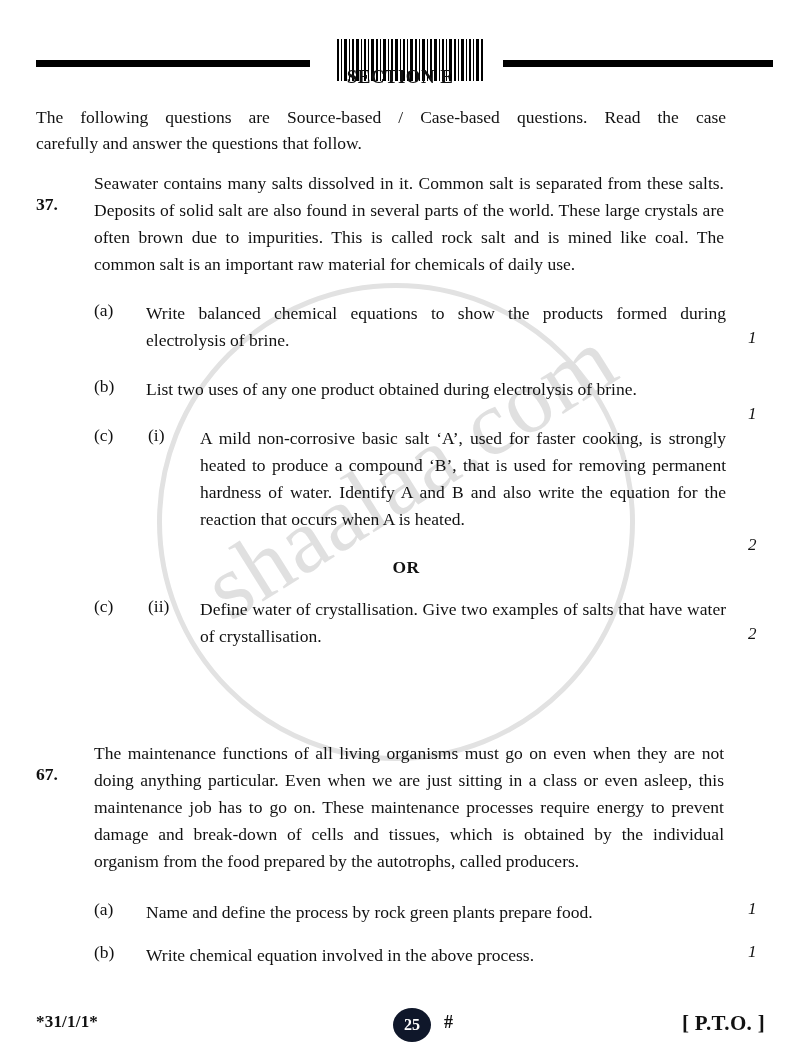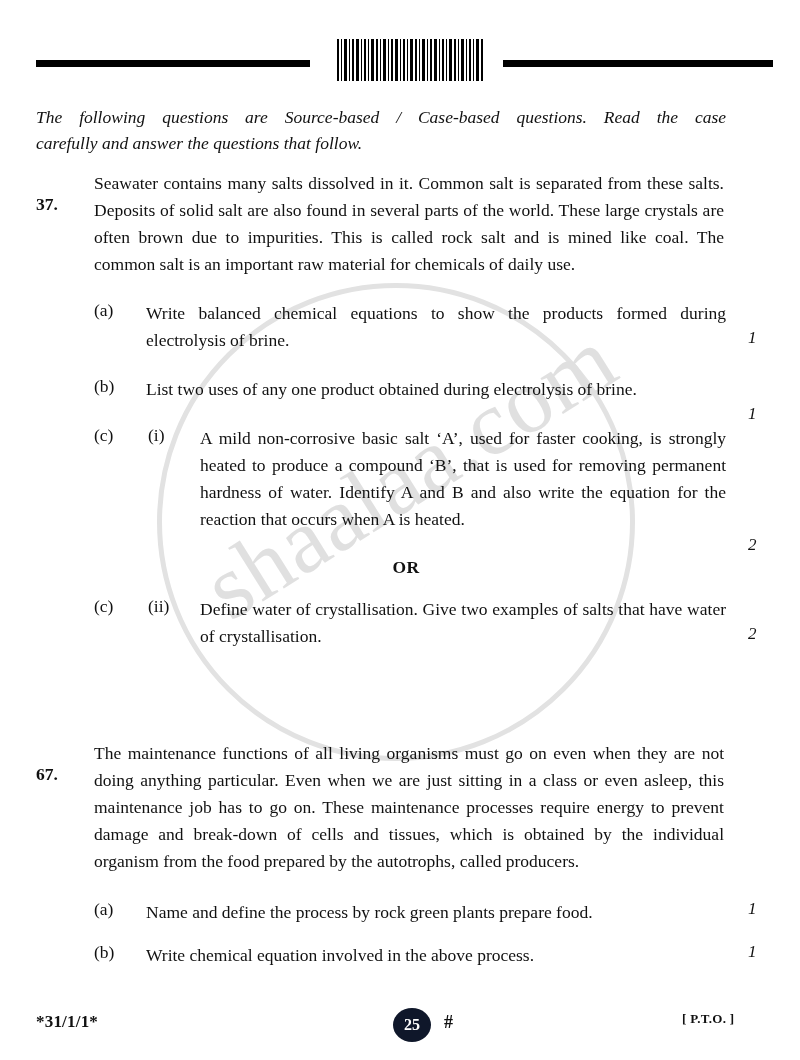--- a/index.html
+++ b/index.html
@@ -93,21 +93,20 @@
     font-size: 19px;
     font-weight: bold;
     letter-spacing: 0.4px;
   }
 
   .instruction {
     position: absolute;
     left: 36px;
     top: 104px;
     width: 690px;
-    font-style: italic;
     font-size: 17.5px;
     line-height: 1.5;
     text-align: justify;
   }
   .instruction .ln { display: block; }
   .instruction .ln1 {
     text-align: justify;
     text-align-last: justify;
   }
 
@@ -213,21 +212,21 @@
     position: absolute;
     left: 444px;
     top: 1012px;
     font-size: 18px;
     font-weight: bold;
   }
   .footer-pto {
     position: absolute;
     left: 682px;
     top: 1011px;
-    font-size: 13px;
+    font-size: 21px;
     font-weight: bold;
     letter-spacing: 0.3px;
   }
 </style>
 </head>
 <body>
 
 <div id="page">
 
   <div id="watermark-layer">
@@ -280,20 +279,21 @@
             <rect x="131" y="0" width="1" height="42"></rect>
             <rect x="134" y="0" width="2" height="42"></rect>
             <rect x="138" y="0" width="1" height="42"></rect>
             <rect x="141" y="0" width="3" height="42"></rect>
             <rect x="146" y="0" width="2" height="42"></rect>
           </g>
         </svg>
       </div>
     </div>
 
+    <div class="section-title">SECTION E</div>
 
     <div class="instruction">
       <span class="ln ln1">The following questions are Source-based / Case-based questions.  Read  the  case</span>
       <span class="ln">carefully and answer the questions that follow.</span>
     </div>
 
     <div class="qblock" style="top:170px;">
       <div class="qrow">
         <div class="qnum">37.</div>
         <div class="qbody just-all">Seawater contains many salts dissolved in it. Common salt is separated from these salts. Deposits of solid salt are also found in several parts of the world. These large crystals are often brown due to impurities. This is called rock salt and is mined like coal. The common salt is an important raw material for chemicals of daily use.</div>

